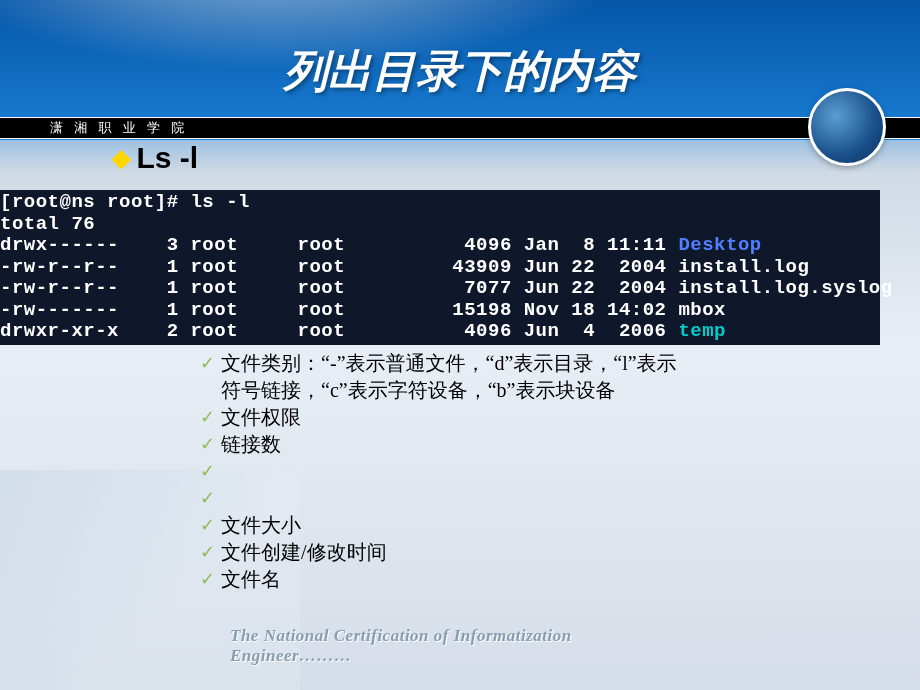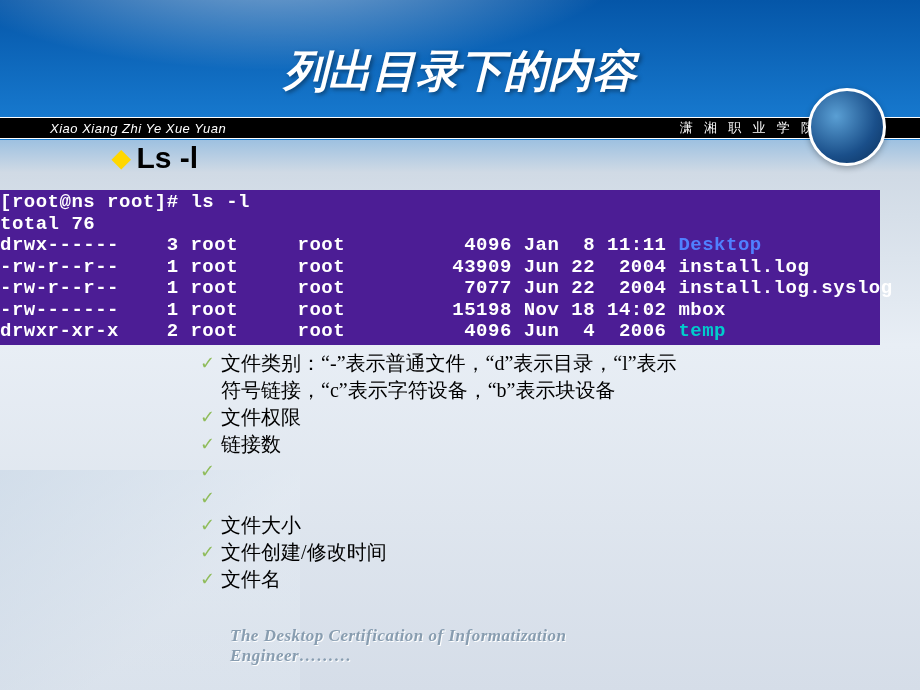--- a/index.html
+++ b/index.html
@@ -76,21 +76,21 @@
     .diamond {
       color: #ffd700;
       font-size: 24px;
       margin-right: 6px;
     }
     .terminal {
       position: absolute;
       top: 190px;
       left: 0;
       width: 880px;
-      background: #4c1d95;
+      background: #0f172a;
       color: #fff;
       font-family: "Courier New", monospace;
       font-size: 19px;
       line-height: 21.5px;
       padding: 2px 0;
       z-index: 6;
       white-space: pre;
       font-weight: bold;
       letter-spacing: 0.5px;
     }
@@ -141,21 +141,20 @@
   </style>
 </head>
 <body>
 
 <div class="bg-curve"></div>
 <div class="bg-photo"></div>
 
 <div class="title">列出目录下的内容</div>
 
 <div class="band">
-  <span class="band-left">Xiao Xiang Zhi Ye Xue Yuan</span>
   <span class="band-right">潇 湘 职 业 学 院</span>
 </div>
 
 <div class="logo"></div>
 
 <div class="subtitle">
   <span class="diamond">◆</span>
   <span>Ls -l</span>
 </div>
 
@@ -194,13 +193,13 @@
     <div class="bullet-item">
       <span class="check">✓</span>
       <span class="bullet-text">文件创建/修改时间</span>
     </div>
     <div class="bullet-item">
       <span class="check">✓</span>
       <span class="bullet-text">文件名</span>
     </div>
   </div>
 
-<div class="footer">The Desktop Certification of Informatization Engineer………</div>
+<div class="footer">The National Certification of Informatization Engineer………</div>
 
 </body></html>

